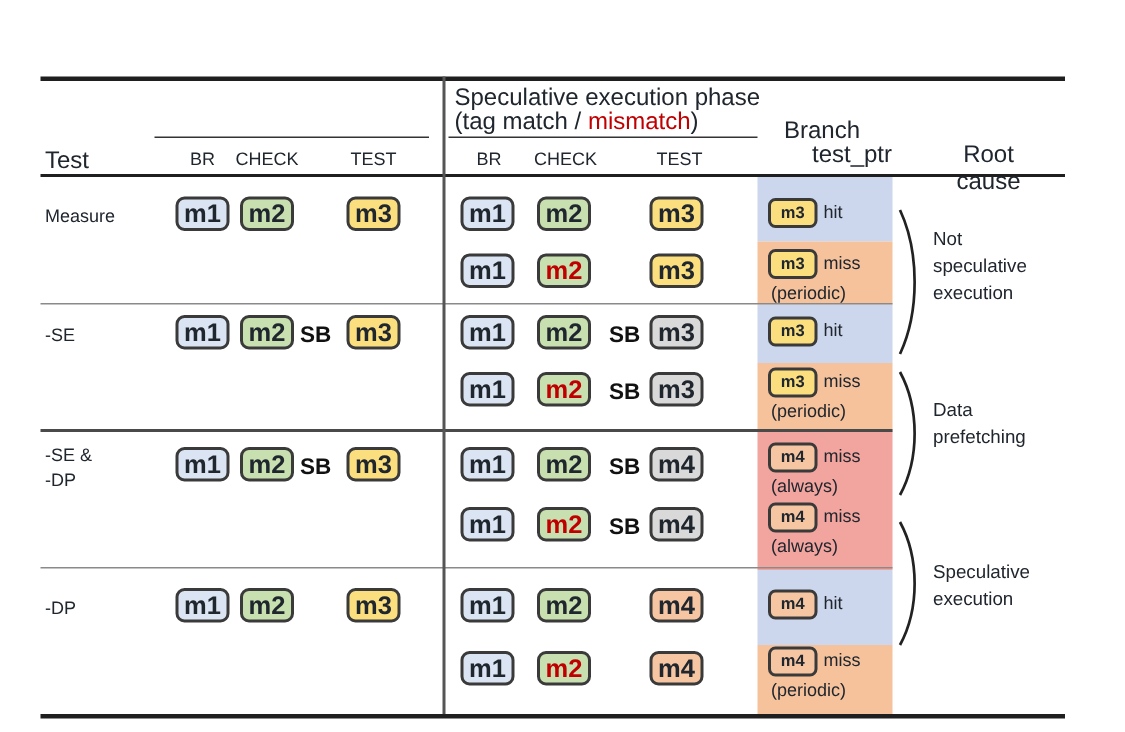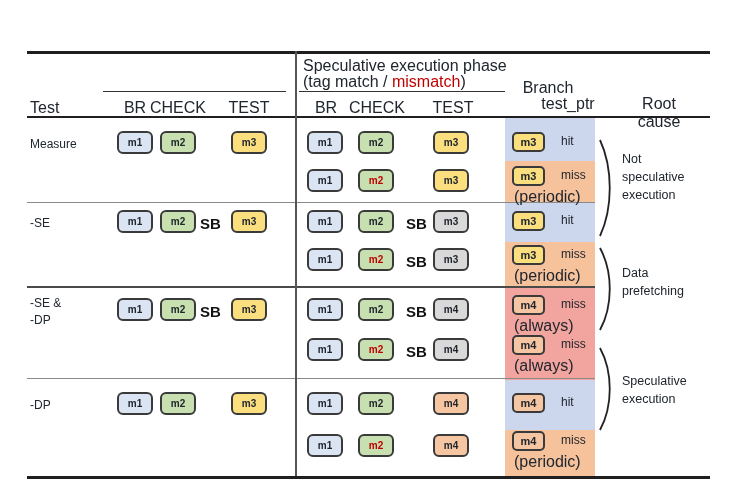--- a/index.html
+++ b/index.html
@@ -16,42 +16,42 @@
   .s-hit{background:var(--hit_bg);}
   .s-periodic{background:var(--periodic_bg);}
   .s-always{background:var(--always_bg);}
   
   .row{position:absolute;left:0;width:750px;height:24px;}
   .r1{top:131px}.r2{top:169px}.r3{top:210px}.r4{top:248px}
   .r5{top:298px}.r6{top:338px}.r7{top:392px}.r8{top:434px}
   .box{position:absolute;box-sizing:border-box;width:36px;height:23px;top:0;
        border:2px solid var(--box_border);border-radius:6px;
        display:flex;align-items:center;justify-content:center;
-       font-size:10px;font-weight:bold;color:var(--ink);}
+       font-size:17px;font-weight:bold;color:var(--ink);}
   .c-m1{background:var(--m1);} .c-m2{background:var(--m2);}
   .c-m3{background:var(--m3);} .c-m4{background:var(--m4);}
   .c-gray{background:var(--gray);}
   .red-label{color:var(--red);}
   .t-br{left:117px}.t-check{left:160px}.t-test{left:231px}
   .sp-br{left:307px}.sp-check{left:358px}.sp-test{left:433px}
   .sb-t,.sb-s{position:absolute;top:5px;font-weight:bold;font-size:15px;color:#111;}
   .sb-t{left:200px}.sb-s{left:406px}
   
   .meas-box{position:absolute;left:512px;box-sizing:border-box;width:33px;height:20px;
             border:2px solid var(--box_border);border-radius:5px;
             display:flex;align-items:center;justify-content:center;
             font-size:11px;font-weight:bold;color:var(--ink);}
-  .meas-res{position:absolute;left:561px;font-size:12px;color:var(--ink);}
-  .meas-q{position:absolute;left:514px;font-size:16px;color:var(--ink);}
+  .meas-res{position:absolute;left:549px;font-size:12px;color:var(--ink);}
+  .meas-q{position:absolute;left:514px;font-size:12px;color:var(--ink);}
   .one .meas-box{top:1px}.one .meas-res{top:3px}
   .two .meas-box{top:-3px}.two .meas-res{top:-1px}.two .meas-q{top:19px}
   
   .hdr{position:absolute;font-size:16px;color:var(--ink);}
   .ctr{text-align:center;}
-  .colhdr{position:absolute;top:99px;font-size:16px;color:var(--ink);text-align:center;}
+  .colhdr{position:absolute;top:99px;font-size:12px;color:var(--ink);text-align:center;}
   
   .test-label{position:absolute;left:30px;font-size:12px;color:var(--ink);line-height:17px;}
   
   .cause{position:absolute;left:622px;font-size:12.5px;line-height:18px;color:var(--ink);}
   .brace{position:absolute;left:597px;width:18px;}
 </style>
 </head>
 <body>
 
 <div class="canvas">

